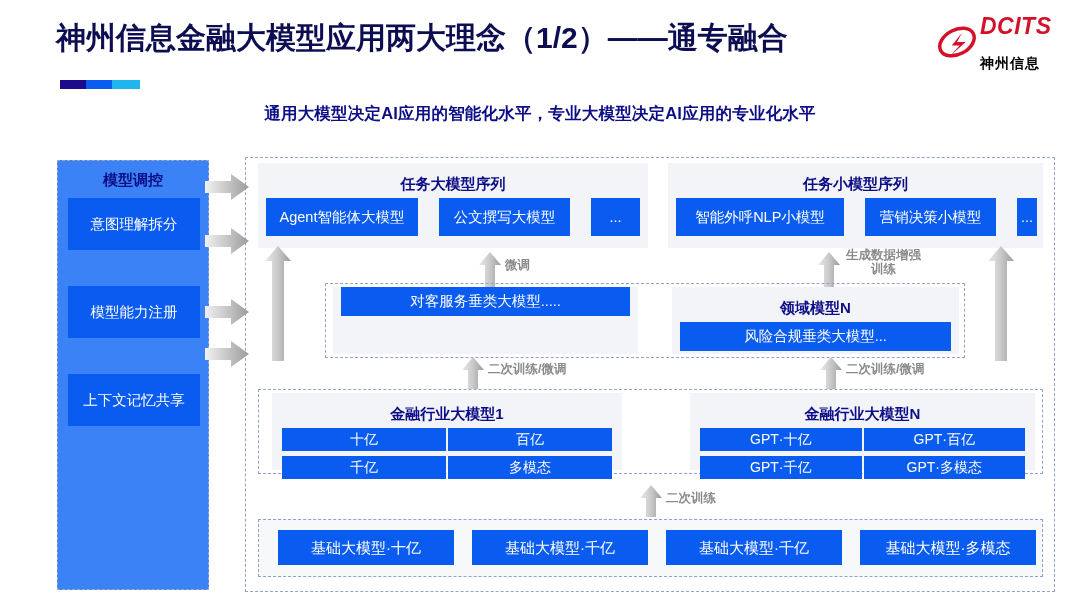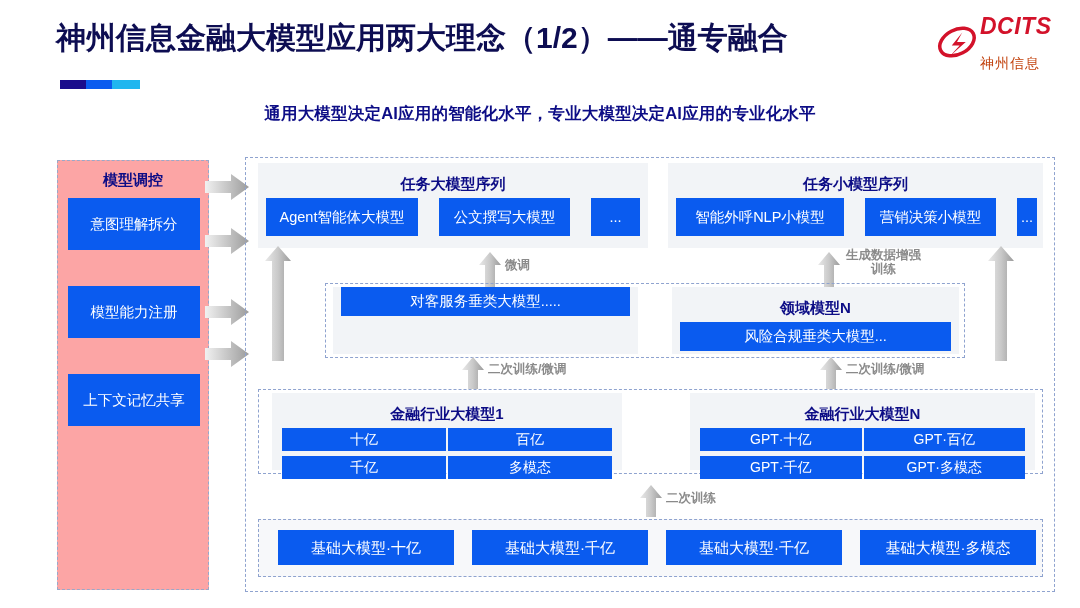--- a/index.html
+++ b/index.html
@@ -27,38 +27,38 @@
     position: absolute; left: 0; right: 0; top: 103px;
     text-align: center; font-size: 16.5px; font-weight: bold;
     color: #0d0d86; letter-spacing: 0.2px;
   }
 
   
   .logo { position: absolute; right: 14px; top: 16px; width: 130px; height: 52px; display: flex; align-items: center; }
   .logo-mark { width: 42px; height: 42px; flex: 0 0 42px; }
   .logo-txt { margin-left: 2px; line-height: 1; }
   .logo-en { font-size: 23px; font-weight: bold; color: #d3122a; letter-spacing: 0.5px; font-style: italic; }
-  .logo-cn { font-size: 14px; font-weight: normal; color: #c2410c; letter-spacing: 1px; margin-top: 18px; }
+  .logo-cn { font-size: 14px; font-weight: bold; color: #000000; letter-spacing: 1px; margin-top: 18px; }
 
   
   .chip {
     background: #0a5bef; color: #fff; text-align: center;
     display: flex; align-items: center; justify-content: center;
     font-size: 14.5px; line-height: 1.15; padding: 2px 4px;
   }
   .group-title {
     text-align: center; color: #0d0d86; font-weight: bold; font-size: 15px;
     padding: 5px 0 4px;
     margin-top: 7px;
   }
 
   
   .sidebar {
     position: absolute; left: 57px; top: 160px; width: 152px; height: 430px;
-    background: #fca5a5; border: 1px dashed #9aa8c8;
+    background: #3b82f6; border: 1px dashed #9aa8c8;
     padding: 6px 10px;
   }
   .sb-head { text-align: center; color: #0d0d86; font-weight: bold; font-size: 15px; margin: 4px 0 8px; }
   .sb-item { width: 132px; height: 52px; margin-bottom: 36px; }
 
   
   .rarrow { position: absolute; width: 44px; height: 26px; }
 
   
   .main-outer {

